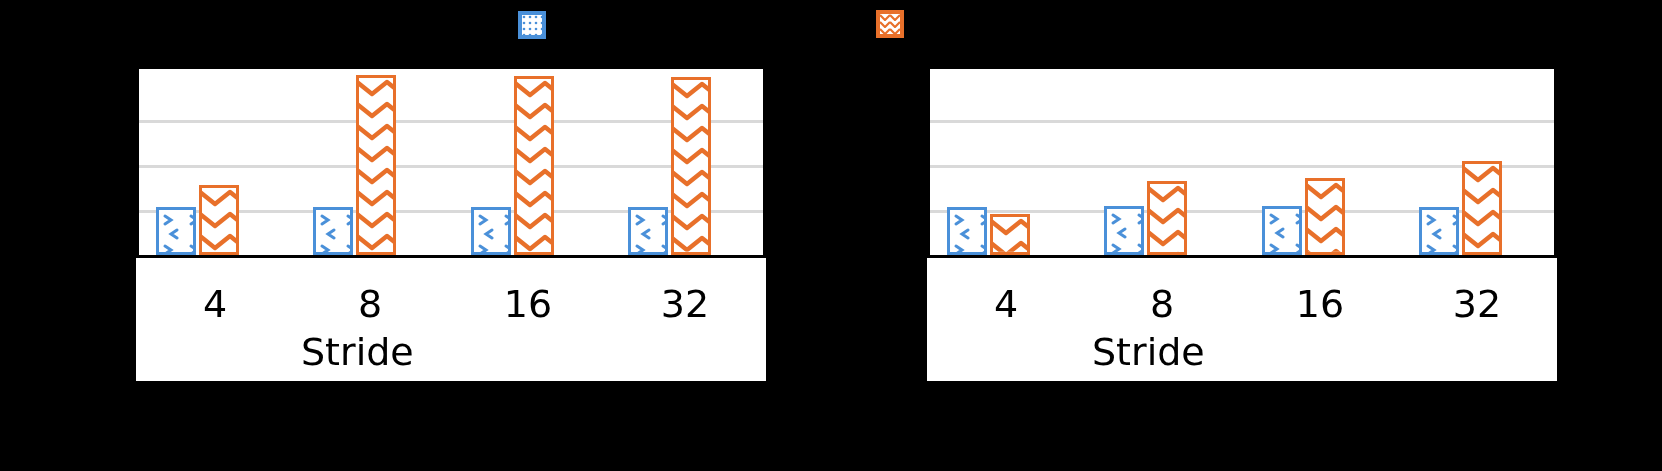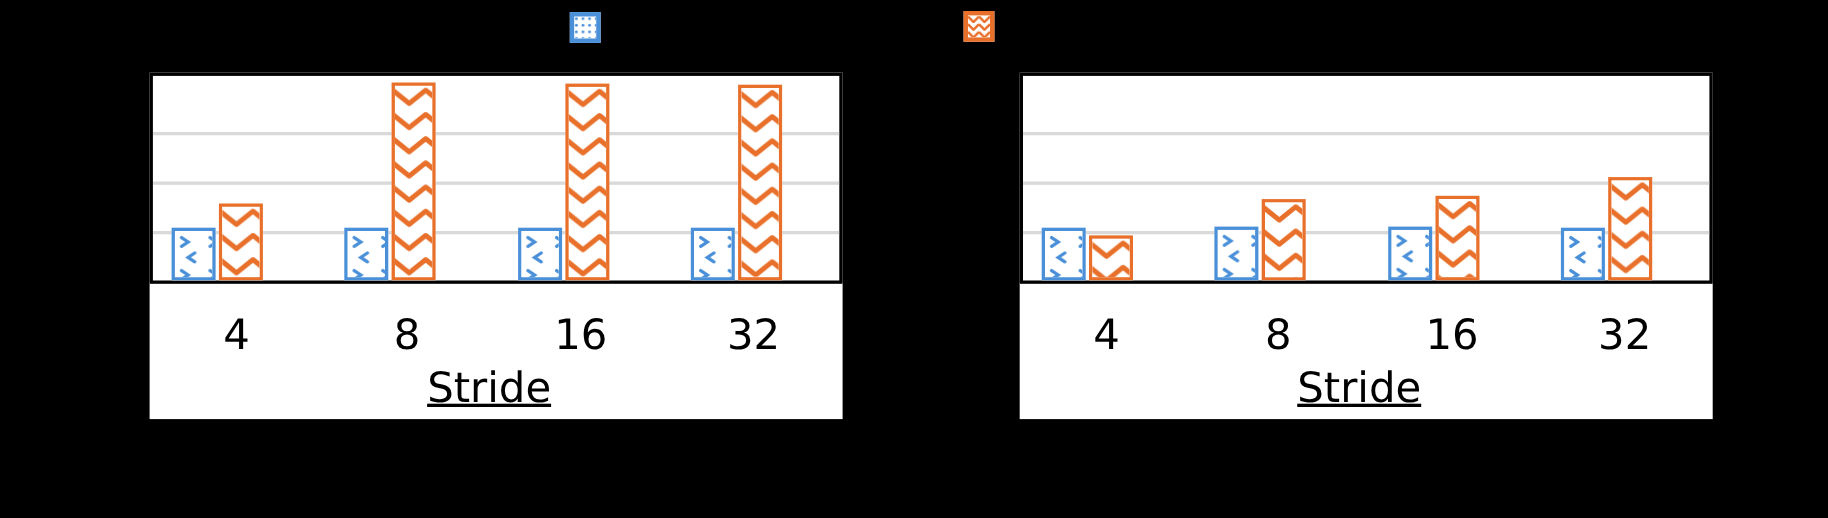--- a/index.html
+++ b/index.html
@@ -86,24 +86,23 @@
     position: absolute;
     color: #000000;
     font-size: 38px;
     text-align: center;
     line-height: 44px;
   }
   .xaxis-title {
     position: absolute;
     color: #000000;
     font-size: 38px;
-    text-align: right;
+    text-align: left;
     line-height: 44px;
     white-space: nowrap;
-    text-decoration: underline;
   }
   .ytick {
     position: absolute;
     color: #000000;
     font-size: 40px;
     line-height: 40px;
     text-align: right;
     width: 34px;
   }
   .yaxis-title {

